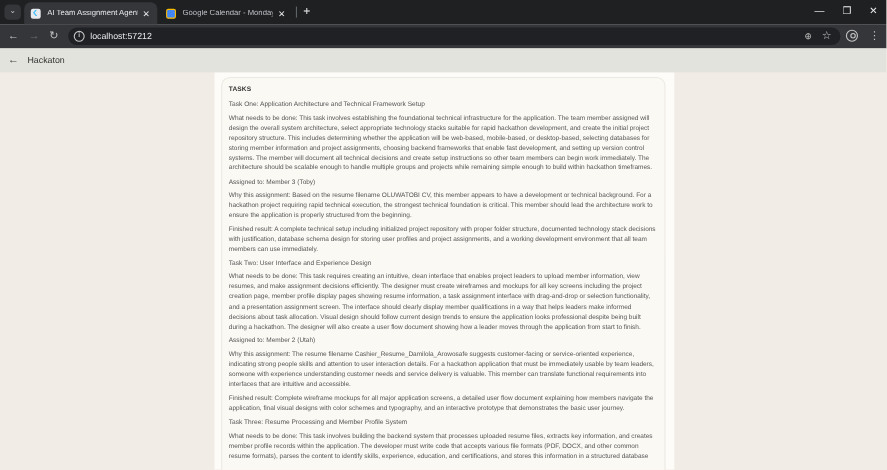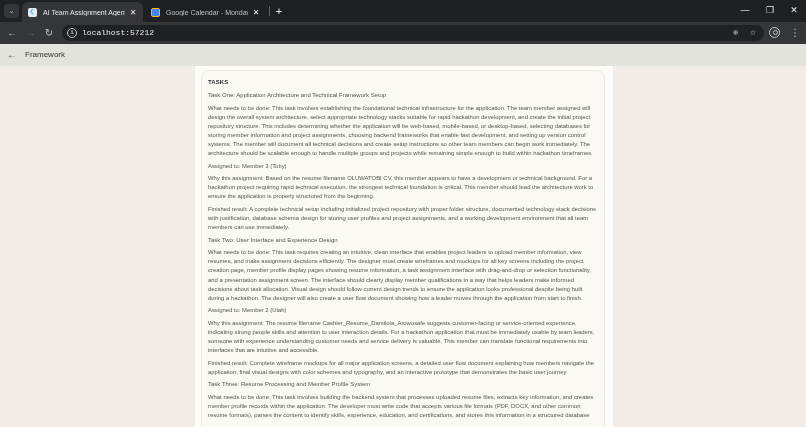--- a/index.html
+++ b/index.html
@@ -21,21 +21,21 @@
     .tab.inactive .title { color: #bdc1c6; }
     .tab .close { font-size: 8px; color: #e8eaed; margin-left: 4px; width: 8px; text-align: center; }
     .tab-sep { position: absolute; left: 269px; top: 6px; width: 1px; height: 10px; background: #5f6368; }
     .newtab { position: absolute; left: 273px; top: 3px; font-size: 11px; color: #e8eaed; width: 12px; text-align: center; line-height: 16px; }
     .winctl { position: absolute; top: 3px; font-size: 9px; color: #e8eaed; width: 14px; text-align: center; line-height: 14px; }
 
     
     .toolbar { position: absolute; left: 0; top: 22px; width: 806px; height: 22px; background: #35363a; }
     .navbtn { position: absolute; top: 4px; width: 14px; height: 14px; font-size: 10px; line-height: 14px; text-align: center; color: #c4c7c5; }
     .navbtn.disabled { color: #6c6e70; }
-    .omnibox { position: absolute; left: 62px; top: 3px; width: 702px; height: 16px; background: #202124; border-radius: 8px; font-family: Liberation Mono, monospace; }
+    .omnibox { position: absolute; left: 62px; top: 3px; width: 702px; height: 16px; background: #202124; border-radius: 8px; }
     .omni-info { position: absolute; left: 5px; top: 3px; width: 10px; height: 10px; border: 1px solid #c4c7c5; border-radius: 50%;
       font-size: 6px; line-height: 8px; text-align: center; color: #c4c7c5; font-weight: bold; }
     .omni-url { position: absolute; left: 20px; top: 2px; font-size: 8px; line-height: 12px; color: #e8eaed; }
     .omni-zoom { position: absolute; right: 26px; top: 2px; font-size: 8px; color: #c4c7c5; line-height: 12px; }
     .omni-star { position: absolute; right: 8px; top: 1px; font-size: 10px; color: #c4c7c5; line-height: 14px; }
     .profile { position: absolute; left: 769px; top: 5px; width: 11px; height: 11px; border: 1.2px solid #c4c7c5; border-radius: 50%; }
     .profile::after { content: ""; position: absolute; left: 2.5px; top: 1.5px; width: 3px; height: 3px; border: 1px solid #c4c7c5; border-radius: 50%; }
     .kebab { position: absolute; left: 790px; top: 4px; font-size: 10px; color: #c4c7c5; line-height: 14px; width: 8px; text-align: center; }
 
     
@@ -91,21 +91,21 @@
     <span class="omni-zoom">⊕</span>
     <span class="omni-star">☆</span>
   </div>
 
   <div class="profile"></div>
   <div class="kebab">⋮</div>
 </div>
 
 <div class="appbar">
   <div class="back">←</div>
-  <div class="apptitle">Framework</div>
+  <div class="apptitle">Hackaton</div>
 </div>
 
 <div class="content">
   <div class="column">
     <div class="card">
       <div class="heading">TASKS</div>
 
       <div>
         <div class="task-title">Task One: Application Architecture and Technical Framework Setup</div>
         <div class="para">What needs to be done: This task involves establishing the foundational technical infrastructure for the application. The team member assigned will design the overall system architecture, select appropriate technology stacks suitable for rapid hackathon development, and create the initial project repository structure. This includes determining whether the application will be web-based, mobile-based, or desktop-based, selecting databases for storing member information and project assignments, choosing backend frameworks that enable fast development, and setting up version control systems. The member will document all technical decisions and create setup instructions so other team members can begin work immediately. The architecture should be scalable enough to handle multiple groups and projects while remaining simple enough to build within hackathon timeframes.</div>

